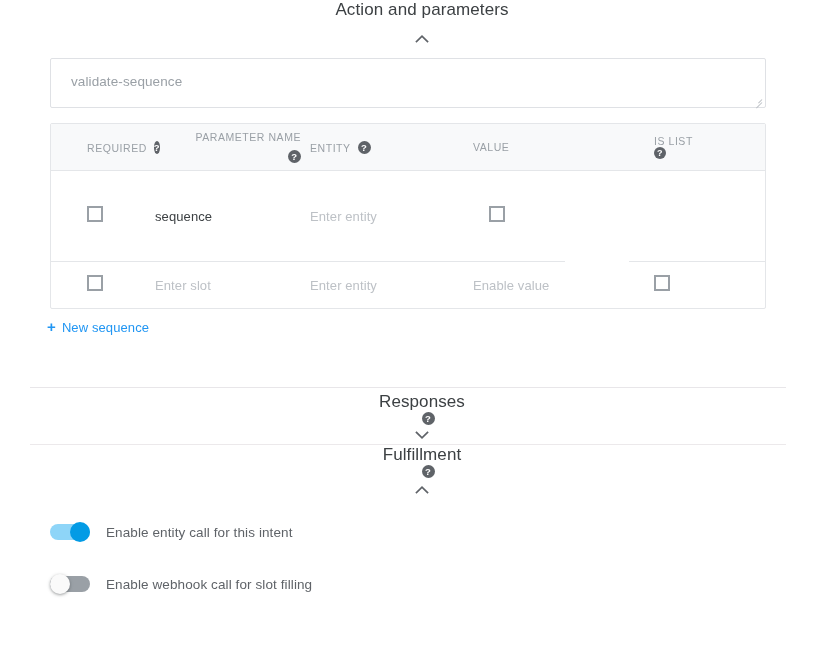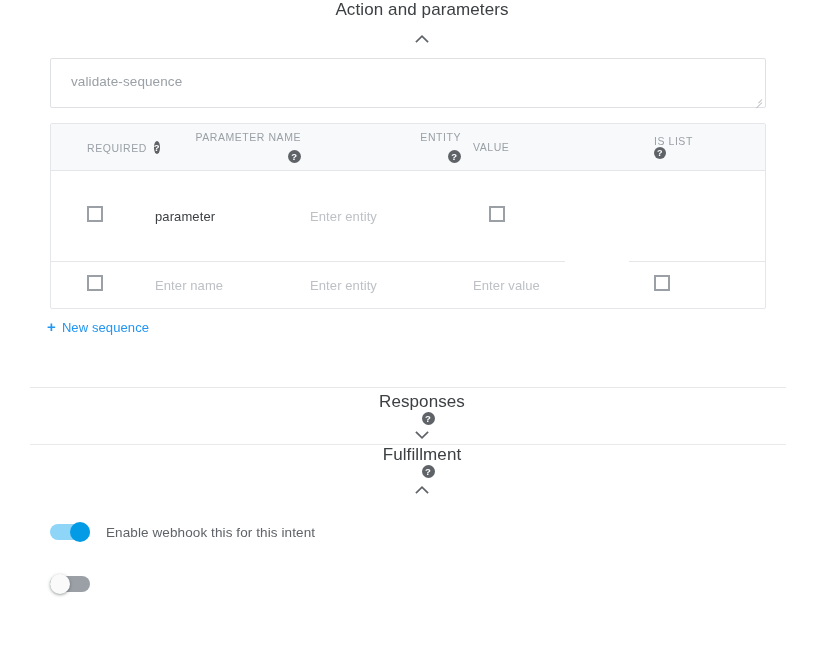--- a/index.html
+++ b/index.html
@@ -127,21 +127,21 @@
     display: flex;
     align-items: flex-end;
     gap: 7px;
   }
   .prow.body-1 { height: 90px; align-items: center; }
   .prow.body-2 { height: 46px; align-items: center; }
 
   .pcell { box-sizing: border-box; padding: 0 6px; }
   .c-required { width: 96px; padding-left: 36px; }
   .c-name     { width: 160px; padding-left: 8px; flex-direction: column; }
-  .c-entity   { width: 160px; padding-left: 3px; flex-direction: column; }
+  .c-entity   { width: 160px; padding-left: 3px; }
   .c-value    { width: 165px; padding-left: 6px; }
   .c-islist   { flex: 1 1 auto; padding-left: 22px; }
 
   .prow.header .c-islist { flex-direction: column; align-items: flex-start; gap: 0; }
   .prow.header .c-islist .lbl { line-height: 12px; }
 
   .cell-text { font-size: 13px; color: #3c4043; letter-spacing: .1px; }
   .cell-placeholder { font-size: 13px; color: #bdc1c6; letter-spacing: .1px; }
   .cell-value-multiline {
     font-size: 13px;
@@ -287,47 +287,47 @@
         <span class="lbl">IS LIST</span>
         <span class="help-icon small">?</span>
       </div>
     </div>
 
     <div class="prow body-1">
       <div class="pcell c-required">
         <span class="checkbox"></span>
       </div>
       <div class="pcell c-name">
-        <span class="cell-text">parameter</span>
+        <span class="cell-text">sequence</span>
       </div>
       <div class="pcell c-entity">
         <span class="cell-placeholder">Enter entity</span>
       </div>
       <div class="pcell c-islist">
         <span class="checkbox"></span>
       </div>
     </div>
 
     <div class="row-divider">
       <span class="seg-a"></span>
       <span class="seg-b"></span>
     </div>
 
     <div class="prow body-2">
       <div class="pcell c-required">
         <span class="checkbox"></span>
       </div>
       <div class="pcell c-name">
-        <span class="cell-placeholder">Enter name</span>
+        <span class="cell-placeholder">Enter slot</span>
       </div>
       <div class="pcell c-entity">
         <span class="cell-placeholder">Enter entity</span>
       </div>
       <div class="pcell c-value">
-        <span class="cell-placeholder">Enter value</span>
+        <span class="cell-placeholder">Enable value</span>
       </div>
       <div class="pcell c-islist">
         <span class="checkbox"></span>
       </div>
     </div>
 
   </div>
 </div>
 
 <div class="new-param">
@@ -368,23 +368,24 @@
   </div>
 </div>
 
 <div style="height:10px"></div>
 
 <div class="toggle-row">
   <span class="switch on">
     <span class="track"></span>
     <span class="knob"></span>
   </span>
-  <span class="toggle-label">Enable webhook this for this intent</span>
+  <span class="toggle-label">Enable entity call for this intent</span>
 </div>
 
 <div style="height:10px"></div>
 
 <div class="toggle-row">
   <span class="switch off">
     <span class="track"></span>
     <span class="knob"></span>
   </span>
+  <span class="toggle-label">Enable webhook call for slot filling</span>
 </div>
 
 </body></html>

